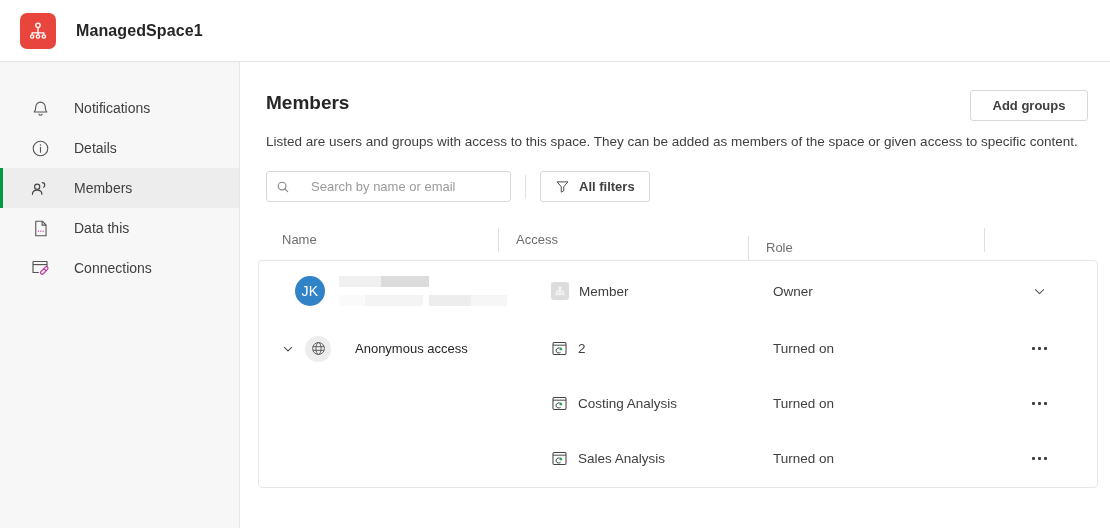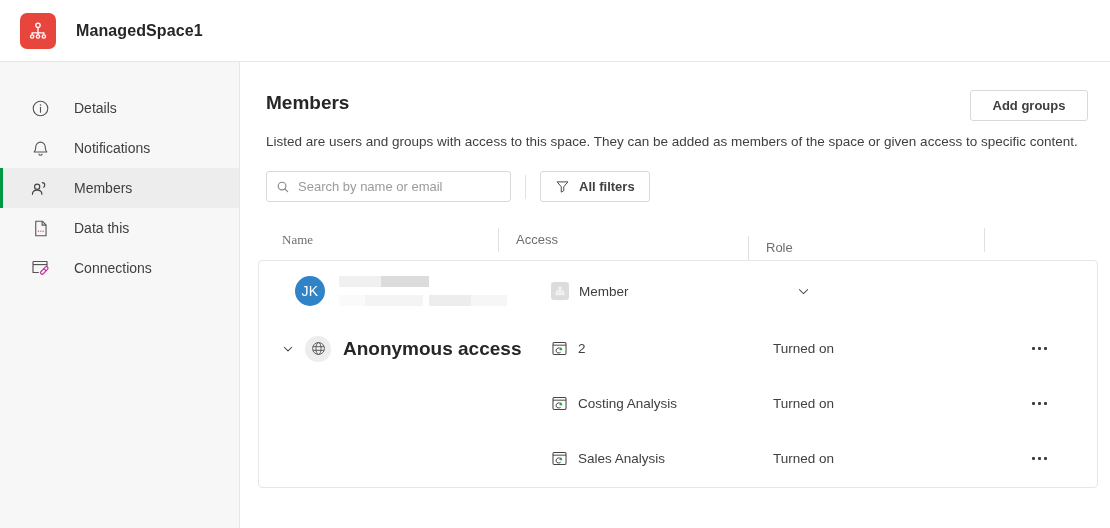--- a/index.html
+++ b/index.html
@@ -62,42 +62,42 @@
   .btn-add { font-weight: bold; min-width: 118px; margin-top: -2px; }
   .page-desc { padding: 12px 26px 0 26px; font-size: 13.5px; color: #404040; line-height: 18px; }
 
   .toolbar { padding: 20px 22px 0 26px; display: flex; align-items: center; }
   .search-wrap {
     width: 245px; height: 31px; border: 1px solid #d9d9d9; border-radius: 3px;
     display: flex; align-items: center; padding: 0 9px; background: #fff;
   }
   .search-wrap .s-ico { flex: 0 0 auto; color: #8a8a8a; display: flex; }
   .search-input {
-    border: 0; outline: none; background: transparent; margin-left: 6px;
+    border: 0; outline: none; background: transparent; margin-left: 19px;
     font-family: "Liberation Sans", sans-serif; font-size: 13px; color: #404040;
     width: 100%; height: 100%;
   }
   .search-input::placeholder { color: #9b9b9b; }
   .tb-sep { width: 1px; height: 24px; background: #e0e0e0; margin: 0 14px; }
   .btn-filters { font-weight: bold; height: 31px; }
   .btn-filters .f-ico { margin-right: 9px; display: flex; }
   .toolbar-spacer { flex: 1 1 auto; }
   .btn-sort { min-width: 118px; justify-content: space-between; }
   .btn-sort .chev { margin-left: 12px; display: flex; }
 
   
   .table-head {
     display: flex; align-items: center; height: 40px;
     padding: 0 22px 0 26px; margin-top: 18px;
   }
   .th { font-size: 13px; color: #6e6e6e; position: relative; height: 22px; line-height: 22px; }
   .th + .th::before {
     content: ""; position: absolute; left: -18px; top: -1px; width: 1px; height: 24px; background: #e0e0e0;
   }
-  .th-name { width: 250px; padding-left: 16px; font-family: Liberation Serif, serif; }
+  .th-name { width: 250px; padding-left: 16px; }
   .th-access { width: 250px; }
   .th-role { width: 236px; margin-top: 15px; }
   .th-actions { width: 60px; }
 
   .card {
     margin: 0 12px 0 18px; border: 1px solid #e6e6e6; border-radius: 4px;
     background: #fff; height: 228px; overflow: hidden;
   }
   .row { display: flex; align-items: center; height: 55px; padding-left: 14px; }
   .row-first { height: 60px; }
@@ -118,21 +118,21 @@
 
   .chev-toggle {
     width: 18px; display: flex; align-items: center; justify-content: center;
     color: #444; flex: 0 0 auto; margin-left: 6px; cursor: pointer;
   }
   .globe-badge {
     width: 26px; height: 26px; border-radius: 50%; background: #ededed;
     display: flex; align-items: center; justify-content: center;
     margin-left: 8px; flex: 0 0 auto; color: #555;
   }
-  .row-label { margin-left: 12px; font-size: 19px; color: #262626; font-weight: bold; }
+  .row-label { margin-left: 24px; font-size: 13px; color: #262626; }
   .member-badge {
     width: 18px; height: 18px; border-radius: 3px; background: #dcdcdc;
     display: flex; align-items: center; justify-content: center;
     margin-right: 10px; flex: 0 0 auto; color: #ffffff;
   }
   .app-ico { margin-right: 10px; display: flex; flex: 0 0 auto; }
   .sub-indent { padding-left: 42px; }
   .kebab { display: flex; gap: 3px; cursor: pointer; }
   .kebab i { width: 3px; height: 3px; background: #3d3d3d; border-radius: 1px; display: block; }
   .row-chev { color: #555; cursor: pointer; display: flex; }
@@ -152,37 +152,37 @@
         <path d="M12 7.8v4.6M5 16.6v-2.3h14v2.3M12 12.4v4.2"></path>
       </svg>
     </div>
     <div class="app-title">ManagedSpace1</div>
   </div>
 
   <div class="sidebar">
 
     <div class="nav-item">
       <span class="nav-ico">
+        <svg width="19" height="19" viewBox="0 0 24 24" fill="none" stroke="#555" stroke-width="1.4" stroke-linejoin="round">
+          <path d="M6 10a6 6 0 1112 0c0 4 1.4 5.6 2 6.4H4c.6-.8 2-2.4 2-6.4z"></path>
+          <path d="M10 19.2a2.2 2.2 0 004 0" stroke-linecap="round"></path>
+        </svg>
+      </span>
+      <span class="nav-label">Notifications</span>
+    </div>
+
+    <div class="nav-item">
+      <span class="nav-ico">
         <svg width="19" height="19" viewBox="0 0 24 24" fill="none" stroke="#555" stroke-width="1.4">
           <circle cx="12" cy="12" r="9.2"></circle>
           <path d="M12 10.6v6.2" stroke-linecap="round"></path>
           <circle cx="12" cy="7.6" r=".95" fill="#555" stroke="none"></circle>
         </svg>
       </span>
       <span class="nav-label">Details</span>
-    </div>
-
-    <div class="nav-item">
-      <span class="nav-ico">
-        <svg width="19" height="19" viewBox="0 0 24 24" fill="none" stroke="#555" stroke-width="1.4" stroke-linejoin="round">
-          <path d="M6 10a6 6 0 1112 0c0 4 1.4 5.6 2 6.4H4c.6-.8 2-2.4 2-6.4z"></path>
-          <path d="M10 19.2a2.2 2.2 0 004 0" stroke-linecap="round"></path>
-        </svg>
-      </span>
-      <span class="nav-label">Notifications</span>
     </div>
 
     <div class="nav-item active">
       <span class="nav-ico">
         <svg width="20" height="20" viewBox="0 0 24 24" fill="none" stroke="#444" stroke-width="1.4" stroke-linecap="round" stroke-linejoin="round">
           <circle cx="8.6" cy="10.4" r="3.1"></circle>
           <path d="M2.9 19.6c0-3.2 2.6-5 5.7-5s5.7 1.8 5.7 5"></path>
           <path d="M14.8 5.6a3 3 0 012.9 3 3 3 0 01-1.4 2.5"></path>
         </svg>
       </span>
@@ -284,20 +284,21 @@
             <svg width="12" height="12" viewBox="0 0 24 24" fill="none" stroke="#ffffff" stroke-width="1.8">
               <circle cx="12" cy="6" r="2.6"></circle>
               <circle cx="5.6" cy="17.6" r="2.2"></circle>
               <circle cx="12" cy="17.6" r="2.2"></circle>
               <circle cx="18.4" cy="17.6" r="2.2"></circle>
               <path d="M12 8.6v3.2M5.6 15.4v-3.6h12.8v3.6M12 11.8v3.6"></path>
             </svg>
           </span>
           <span>Member</span>
         </div>
+        <div class="cell-role">Owner</div>
         <div class="cell-actions">
           <span class="row-chev">
             <svg width="15" height="15" viewBox="0 0 24 24" fill="none" stroke="#555" stroke-width="1.7" stroke-linecap="round" stroke-linejoin="round">
               <path d="M5.5 9l6.5 6.4L18.5 9"></path>
             </svg>
           </span>
         </div>
       </div>
 
       <div class="row">

